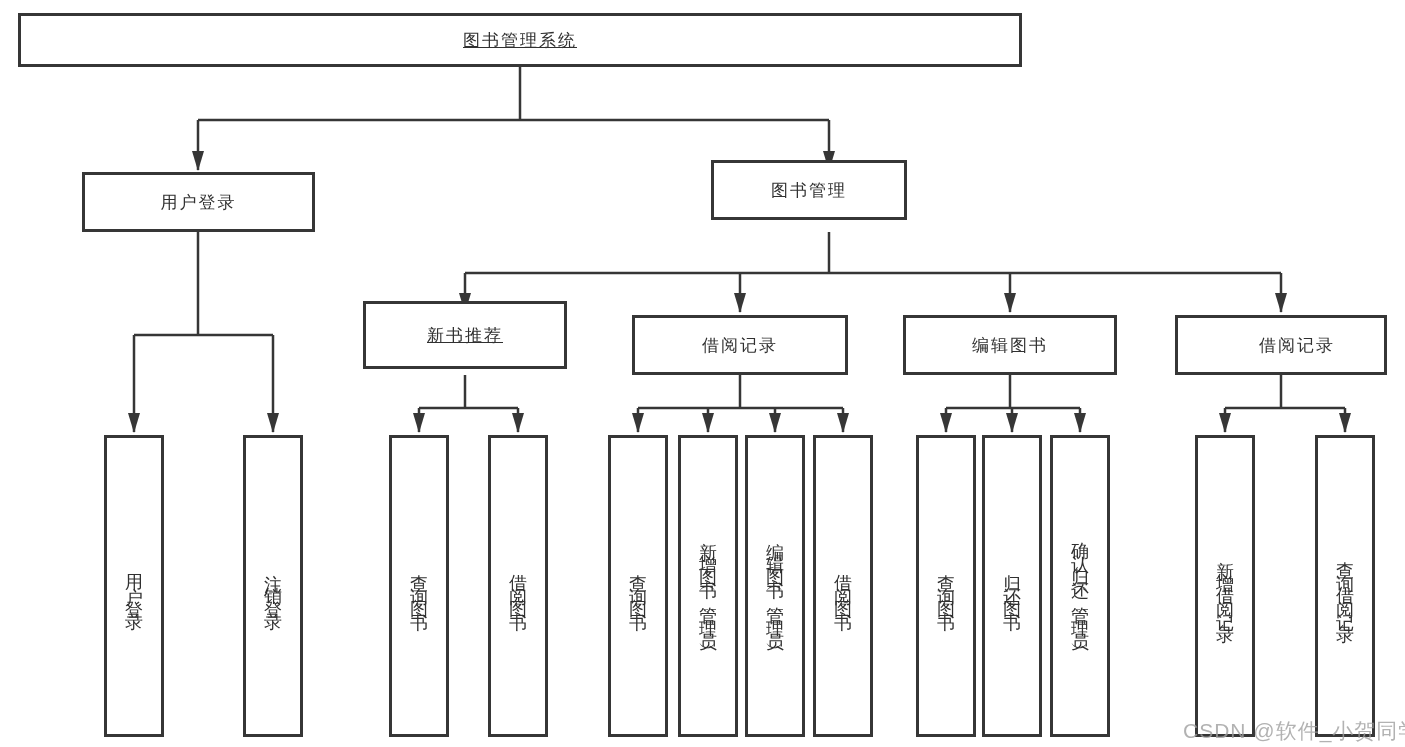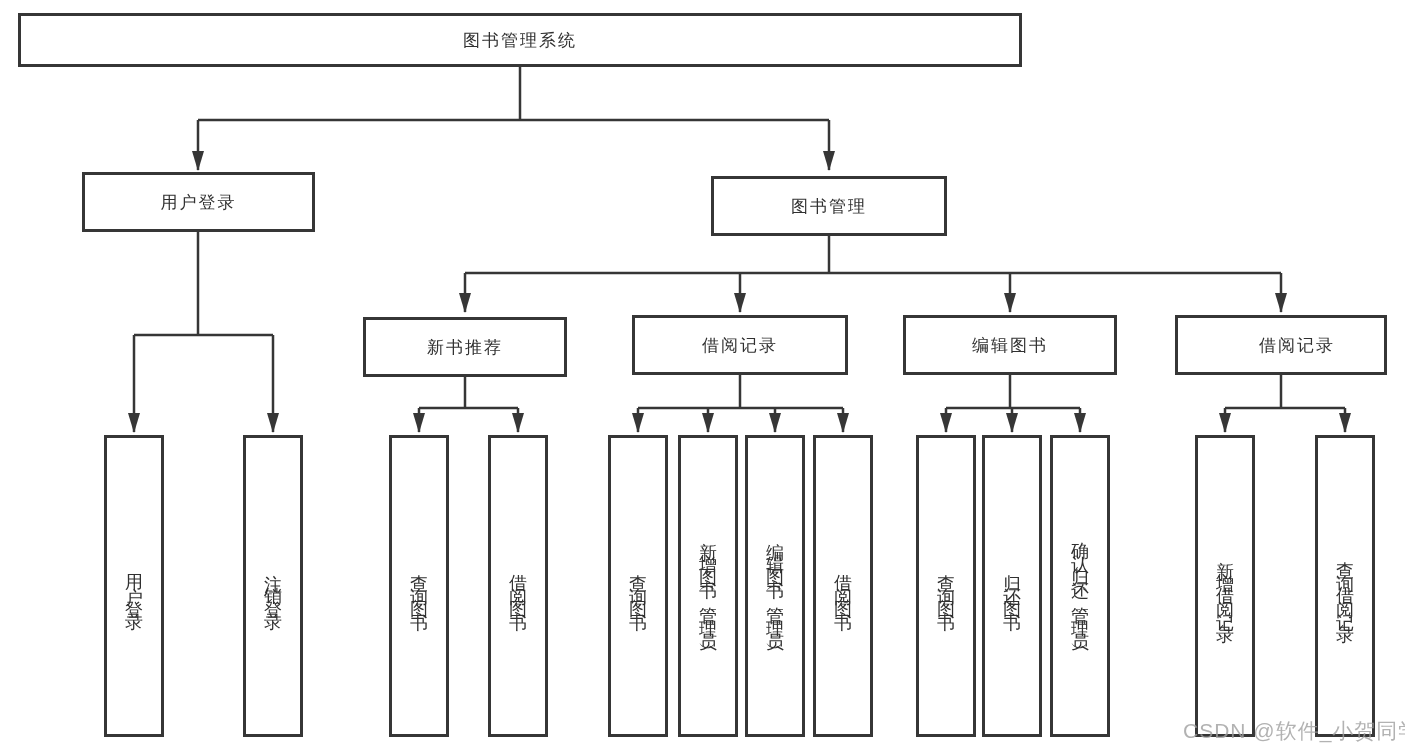--- a/index.html
+++ b/index.html
@@ -105,26 +105,26 @@
       <path d="M1012,408 V432" marker-end="url(#arrow)"></path>
       <path d="M1080,408 V432" marker-end="url(#arrow)"></path>
 
       <path d="M1281,375 V408"></path>
       <path d="M1225,408 H1345"></path>
       <path d="M1225,408 V432" marker-end="url(#arrow)"></path>
       <path d="M1345,408 V432" marker-end="url(#arrow)"></path>
     </g>
   </svg>
 
-  <div class="node" style="left:18px; top:13px; width:1004px; height:54px;">图书管理系统</div>
+  <div class="node" style="left:18px; top:13px; width:1004px; height:54px;text-decoration:underline;">图书管理系统</div>
 
   <div class="node" style="left:82px; top:172px; width:233px; height:60px;">用户登录</div>
-  <div class="node" style="left:711px; top:176px; width:236px; height:60px;">图书管理</div>
+  <div class="node" style="left:711px; top:160px; width:196px; height:60px;">图书管理</div>
 
-  <div class="node" style="left:363px; top:317px; width:204px; height:60px;">新书推荐</div>
+  <div class="node" style="left:363px; top:301px; width:204px; height:68px;text-decoration:underline;">新书推荐</div>
   <div class="node" style="left:632px; top:315px; width:216px; height:60px;">借阅记录</div>
   <div class="node" style="left:903px; top:315px; width:214px; height:60px;">编辑图书</div>
   <div class="node" style="left:1175px; top:315px; width:212px; height:60px;padding-left:32px;">借阅记录</div>
 
   <div class="leaf" style="left:104px;">
     <span class="vtext">用户登录</span>
   </div>
   <div class="leaf" style="left:243px;">
     <span class="vtext">注销登录</span>
   </div>

